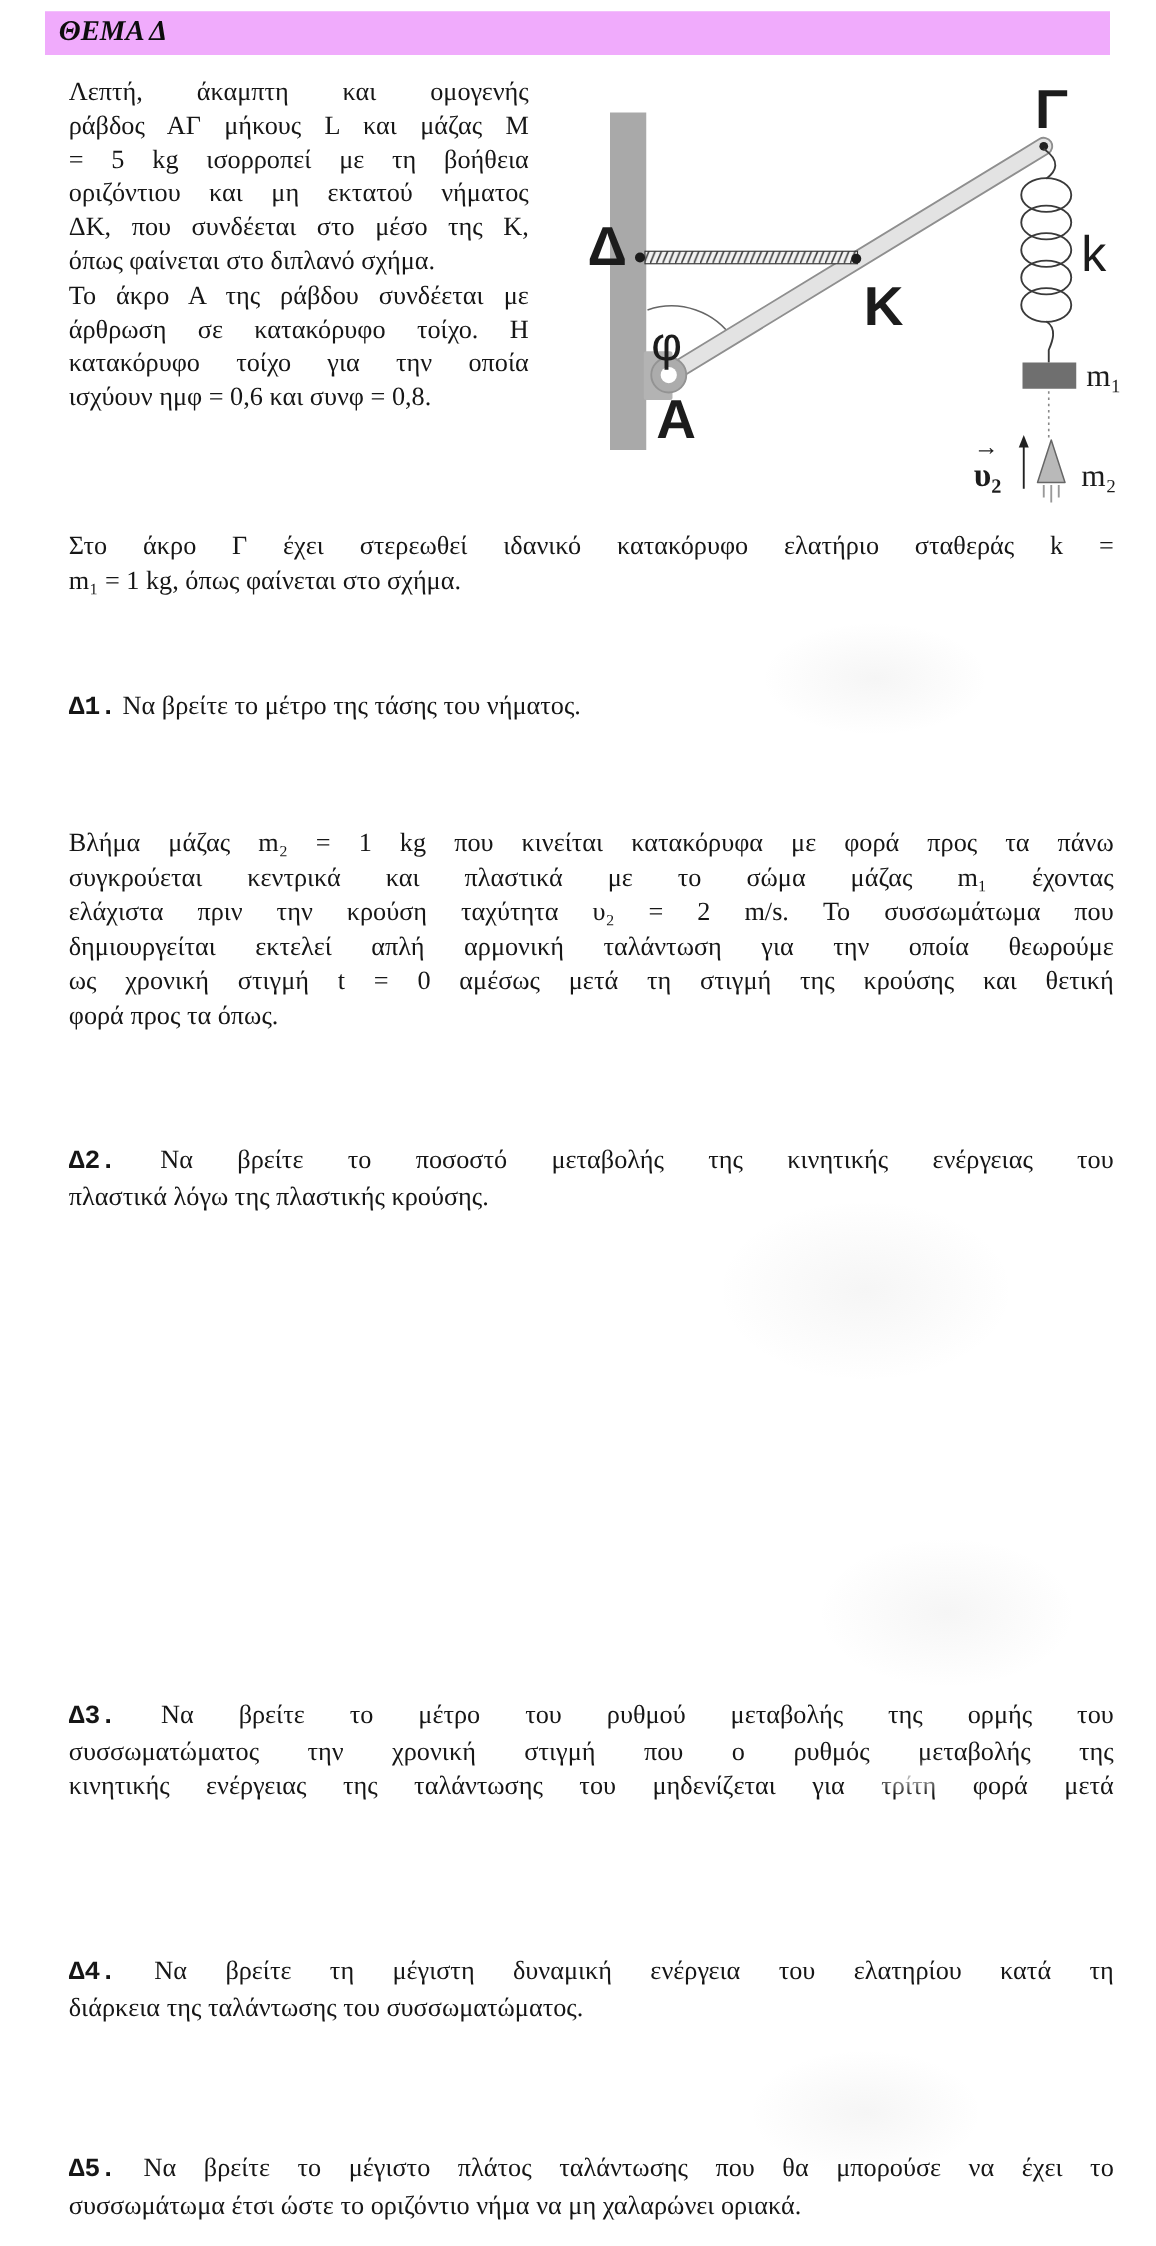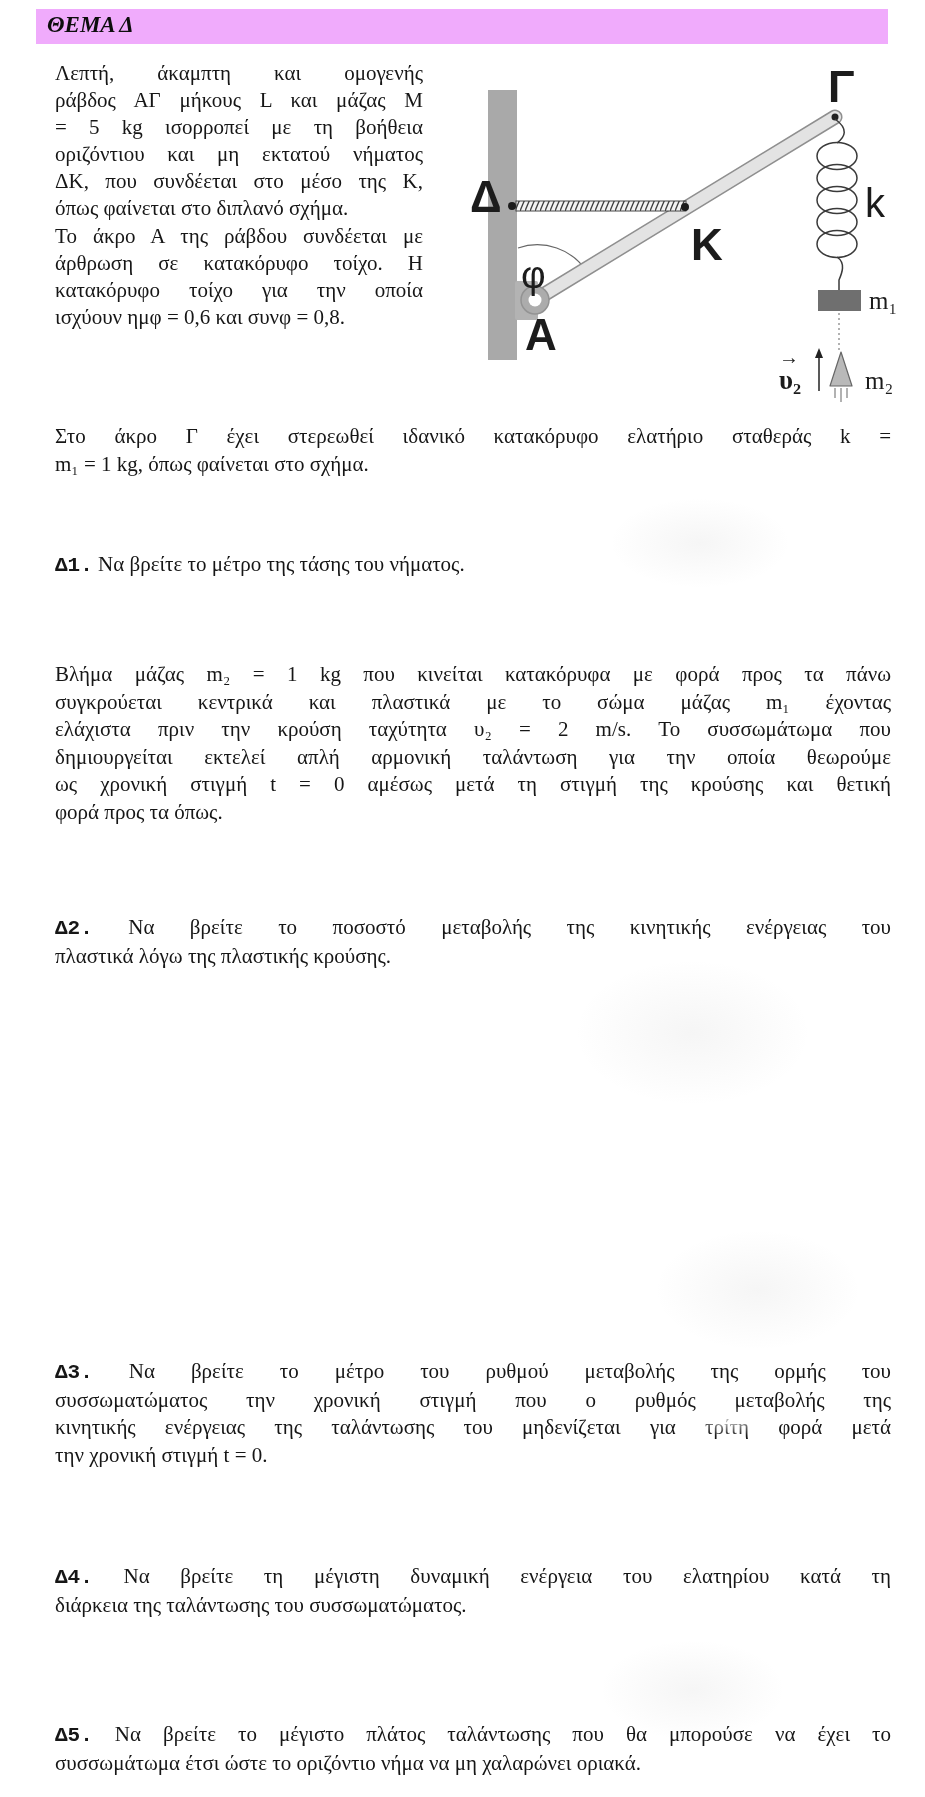--- a/index.html
+++ b/index.html
@@ -64,21 +64,20 @@
 
 <div class="abs q" style="top:884px;margin-top:30px;">
   <div class="tline just"><b>Δ2.</b> <span>Να βρείτε το ποσοστό μεταβολής της κινητικής ενέργειας του</span></div>
   <div class="tline">πλαστικά λόγω της πλαστικής κρούσης.</div>
 </div>
 
 <div class="abs q" style="top:1358px;">
   <div class="tline just"><b>Δ3.</b> <span>Να βρείτε το μέτρο του ρυθμού μεταβολής της ορμής του</span></div>
   <div class="tline just">συσσωματώματος την χρονική στιγμή που ο ρυθμός μεταβολής της</div>
   <div class="tline just">κινητικής ενέργειας της ταλάντωσης του μηδενίζεται για τρίτη φορά μετά</div>
-  <div class="tline">την χρονική στιγμή t = 0.</div>
 </div>
 
 <div class="abs q" style="top:1563px;">
   <div class="tline just"><b>Δ4.</b> <span>Να βρείτε τη μέγιστη δυναμική ενέργεια του ελατηρίου κατά τη</span></div>
   <div class="tline">διάρκεια της ταλάντωσης του συσσωματώματος.</div>
 </div>
 
 <div class="abs q" style="top:1721px;">
   <div class="tline just"><b>Δ5.</b> <span>Να βρείτε το μέγιστο πλάτος ταλάντωσης που θα μπορούσε να έχει το</span></div>
   <div class="tline">συσσωμάτωμα έτσι ώστε το οριζόντιο νήμα να μη χαλαρώνει οριακά.</div>

